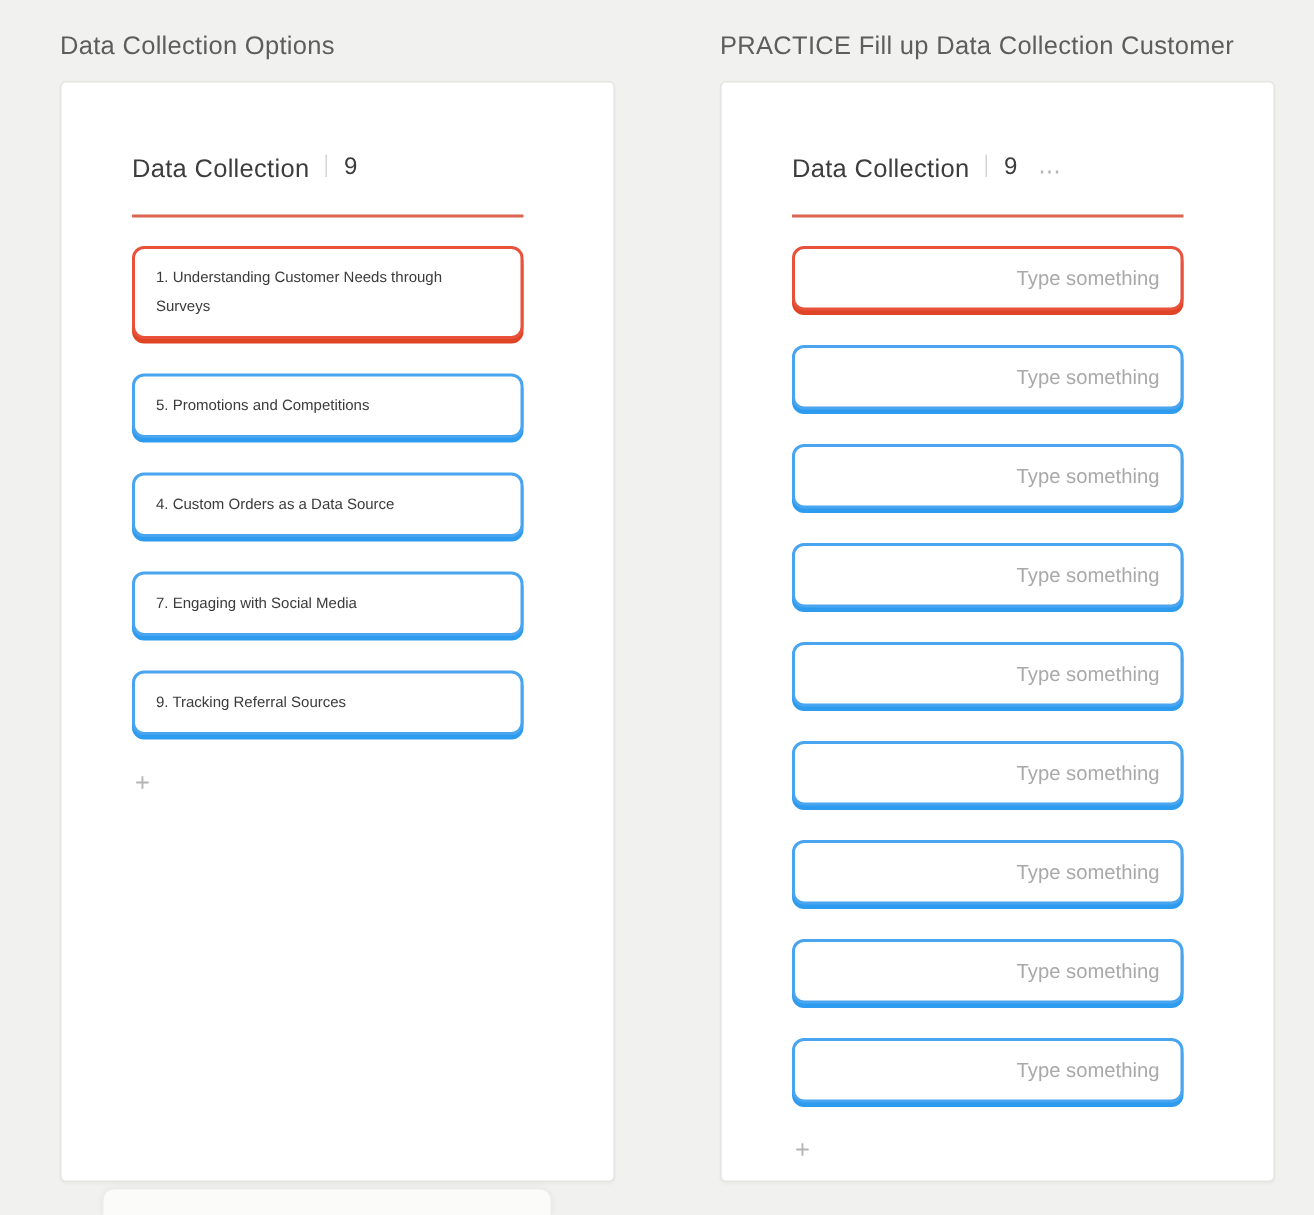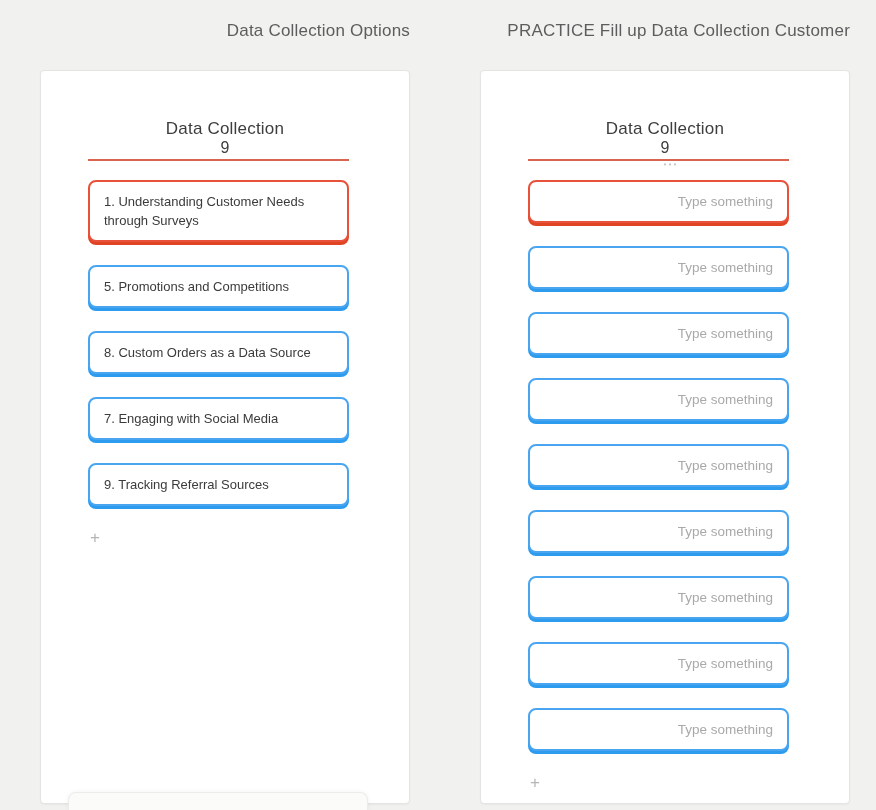--- a/index.html
+++ b/index.html
@@ -23,51 +23,51 @@
     background:var(--bg);
     font-family:"Liberation Sans","DejaVu Sans",sans-serif;
     overflow:hidden;
   }
   .stage{position:relative;width:876px;height:810px;}
   .panel{position:absolute;top:20px;width:370px;}
   .panel.left{left:40px;}
   .panel.right{left:480px;}
   .panel-header{
     font-size:17px;font-weight:400;color:var(--header);
-    line-height:22px;margin-bottom:28px;letter-spacing:.2px;text-align:right;
+    line-height:22px;margin-bottom:12px;letter-spacing:.2px;
   }
   .card{
     position:relative;
     width:370px;height:734px;
     background:var(--card-bg);
     border:1px solid var(--card-border);
     border-radius:4px;
     box-shadow:0 1px 2px rgba(0,0,0,.04);
     padding:48px 47px 0 47px;
     overflow:hidden;
   }
-  .card-head{display:flex;align-items:center;height:24px;flex-direction:column;}
+  .card-head{display:flex;height:24px;}
   .card-title{font-size:17px;color:var(--title);letter-spacing:.2px;}
   .vdiv{width:1px;height:15px;background:#d4d4d2;margin:0 11px;}
   .card-count{font-size:16px;color:var(--title);}
   .menu-btn{
     background:none;border:none;cursor:pointer;
     color:var(--muted);font-size:15px;line-height:10px;
     margin-left:12px;letter-spacing:2px;padding:2px 2px;
   }
   .underline{width:261px;height:2px;background:var(--underline);margin-top:16px;}
   .list{margin-top:19px;width:261px;}
   .option{
     width:261px;
     border:2px solid var(--accent-blue);
     border-radius:8px;
     box-shadow:0 3px 0 var(--accent-blue-deep);
     padding:10px 14px;
     margin-bottom:23px;
-    font-size:13px;line-height:19px;color:var(--itemtext);
+    font-size:10px;line-height:19px;color:var(--itemtext);
     background:#fff;cursor:pointer;
   }
   .option.first{
     border-color:var(--accent-red);
     box-shadow:0 3px 0 var(--accent-red-deep);
   }
   .type-input{
     display:block;width:261px;
     border:2px solid var(--accent-blue);
     border-radius:8px;
@@ -107,21 +107,21 @@
     <div class="card">
       <div class="card-head">
         <span class="card-title">Data Collection</span>
         <span class="vdiv"></span>
         <span class="card-count">9</span>
       </div>
       <div class="underline"></div>
       <div class="list">
           <div class="option first">1. Understanding Customer Needs through Surveys</div>
           <div class="option">5. Promotions and Competitions</div>
-          <div class="option">8. Custom Orders as a Data Source</div>
+          <div class="option">4. Custom Orders as a Data Source</div>
           <div class="option">7. Engaging with Social Media</div>
           <div class="option">9. Tracking Referral Sources</div>
         </div>
       <button class="add-btn">+</button>
     </div>
   </section>
 
   <div class="stacked-card"></div>
 
   <section class="panel right">

